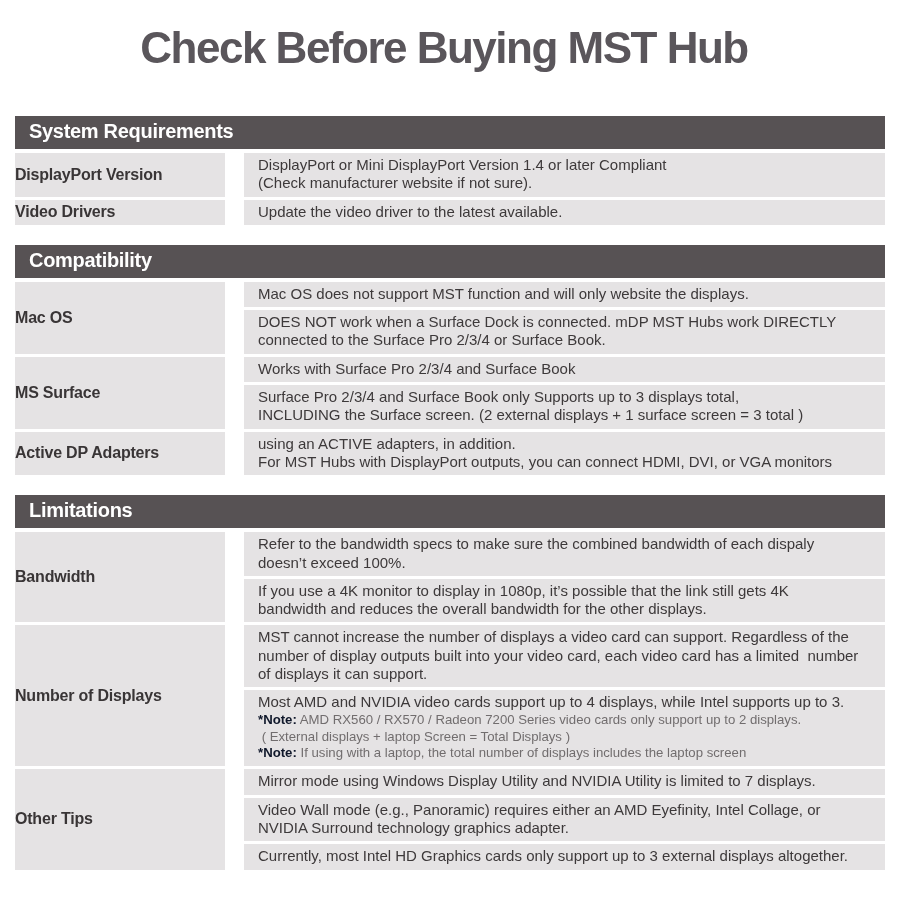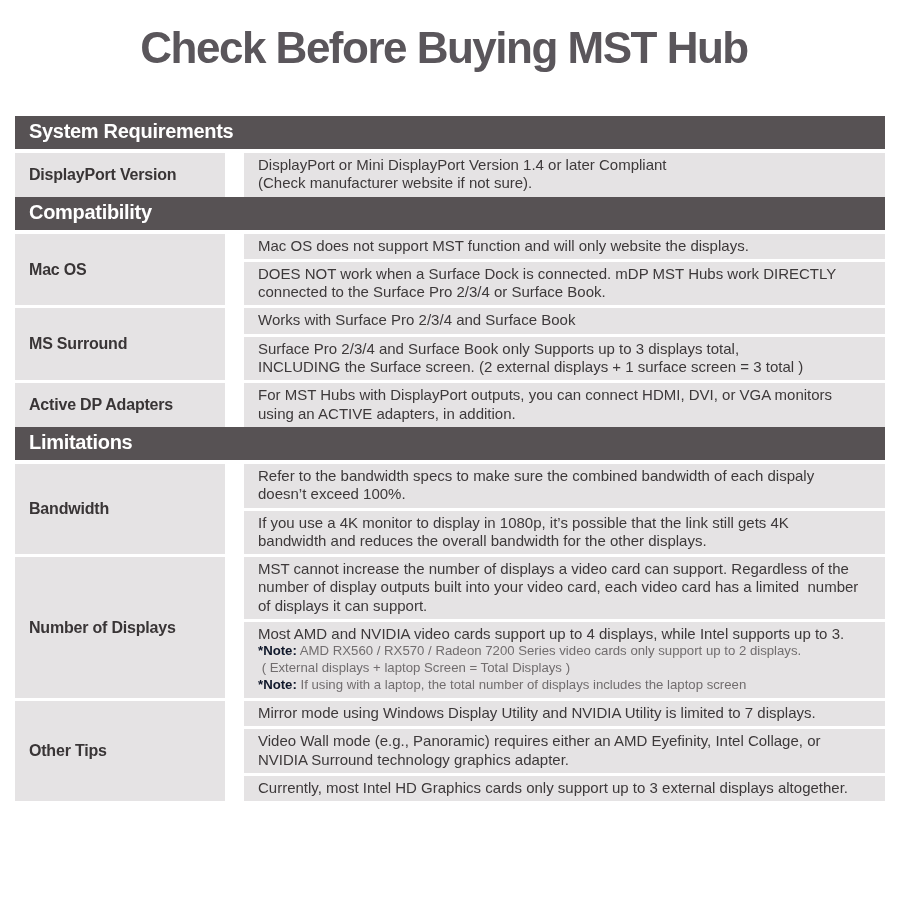--- a/index.html
+++ b/index.html
@@ -22,38 +22,37 @@
   }
   .spec-table {
     margin: 46px 15px 0 15px;
   }
   .section-header {
     background: #575254;
     color: #ffffff;
     font-size: 20px;
     font-weight: bold;
     padding: 4px 0 6px 14px;
-    margin-top: 0;
+    margin-top: 20px;
     letter-spacing: -0.3px;
   }
   .section-header:first-child { margin-top: 0; }
   .trow {
     display: flex;
     column-gap: 4px;
     margin-top: 3px;
   }
   .section-header + .trow { margin-top: 4px; }
   .label-cell {
     width: 210px;
     flex-shrink: 0;
     box-sizing: border-box;
     background: #e5e3e4;
     display: flex;
     align-items: center;
-    padding-left: 14px;
     font-size: 16px;
     font-weight: bold;
     color: #393536;
     letter-spacing: -0.2px;
   }
   .content-col {
     flex: 1;
     display: flex;
     flex-direction: column;
     row-gap: 3px;
@@ -87,51 +86,59 @@
     <div class="section-header">System Requirements</div>
     <div class="trow">
       <div class="label-cell">DisplayPort Version</div>
       <div class="content-col">
         <div class="content-cell">
           <div class="text-line">DisplayPort or Mini DisplayPort Version 1.4 or later Compliant</div>
           <div class="text-line">(Check manufacturer website if not sure).</div>
         </div>
       </div>
     </div>
+    <div class="trow">
+      <div class="label-cell">Video Drivers</div>
+      <div class="content-col">
+        <div class="content-cell">
+          <div class="text-line">Update the video driver to the latest available.</div>
+        </div>
+      </div>
+    </div>
     <div class="section-header">Compatibility</div>
     <div class="trow">
       <div class="label-cell">Mac OS</div>
       <div class="content-col">
         <div class="content-cell">
           <div class="text-line">Mac OS does not support MST function and will only website the displays.</div>
         </div>
         <div class="content-cell">
           <div class="text-line">DOES NOT work when a Surface Dock is connected. mDP MST Hubs work DIRECTLY</div>
           <div class="text-line">connected to the Surface Pro 2/3/4 or Surface Book.</div>
         </div>
       </div>
     </div>
     <div class="trow">
-      <div class="label-cell">MS Surround</div>
+      <div class="label-cell">MS Surface</div>
       <div class="content-col">
         <div class="content-cell">
           <div class="text-line">Works with Surface Pro 2/3/4 and Surface Book</div>
         </div>
         <div class="content-cell">
           <div class="text-line">Surface Pro 2/3/4 and Surface Book only Supports up to 3 displays total,</div>
           <div class="text-line">INCLUDING the Surface screen. (2 external displays + 1 surface screen = 3 total )</div>
         </div>
       </div>
     </div>
     <div class="trow">
       <div class="label-cell">Active DP Adapters</div>
       <div class="content-col">
         <div class="content-cell">
+          <div class="text-line">using an ACTIVE adapters, in addition.</div>
           <div class="text-line">For MST Hubs with DisplayPort outputs, you can connect HDMI, DVI, or VGA monitors</div>
-          <div class="text-line">using an ACTIVE adapters, in addition.</div>
         </div>
       </div>
     </div>
     <div class="section-header">Limitations</div>
     <div class="trow">
       <div class="label-cell">Bandwidth</div>
       <div class="content-col">
         <div class="content-cell">
           <div class="text-line">Refer to the bandwidth specs to make sure the combined bandwidth of each dispaly</div>
           <div class="text-line">doesn’t exceed 100%.</div>

